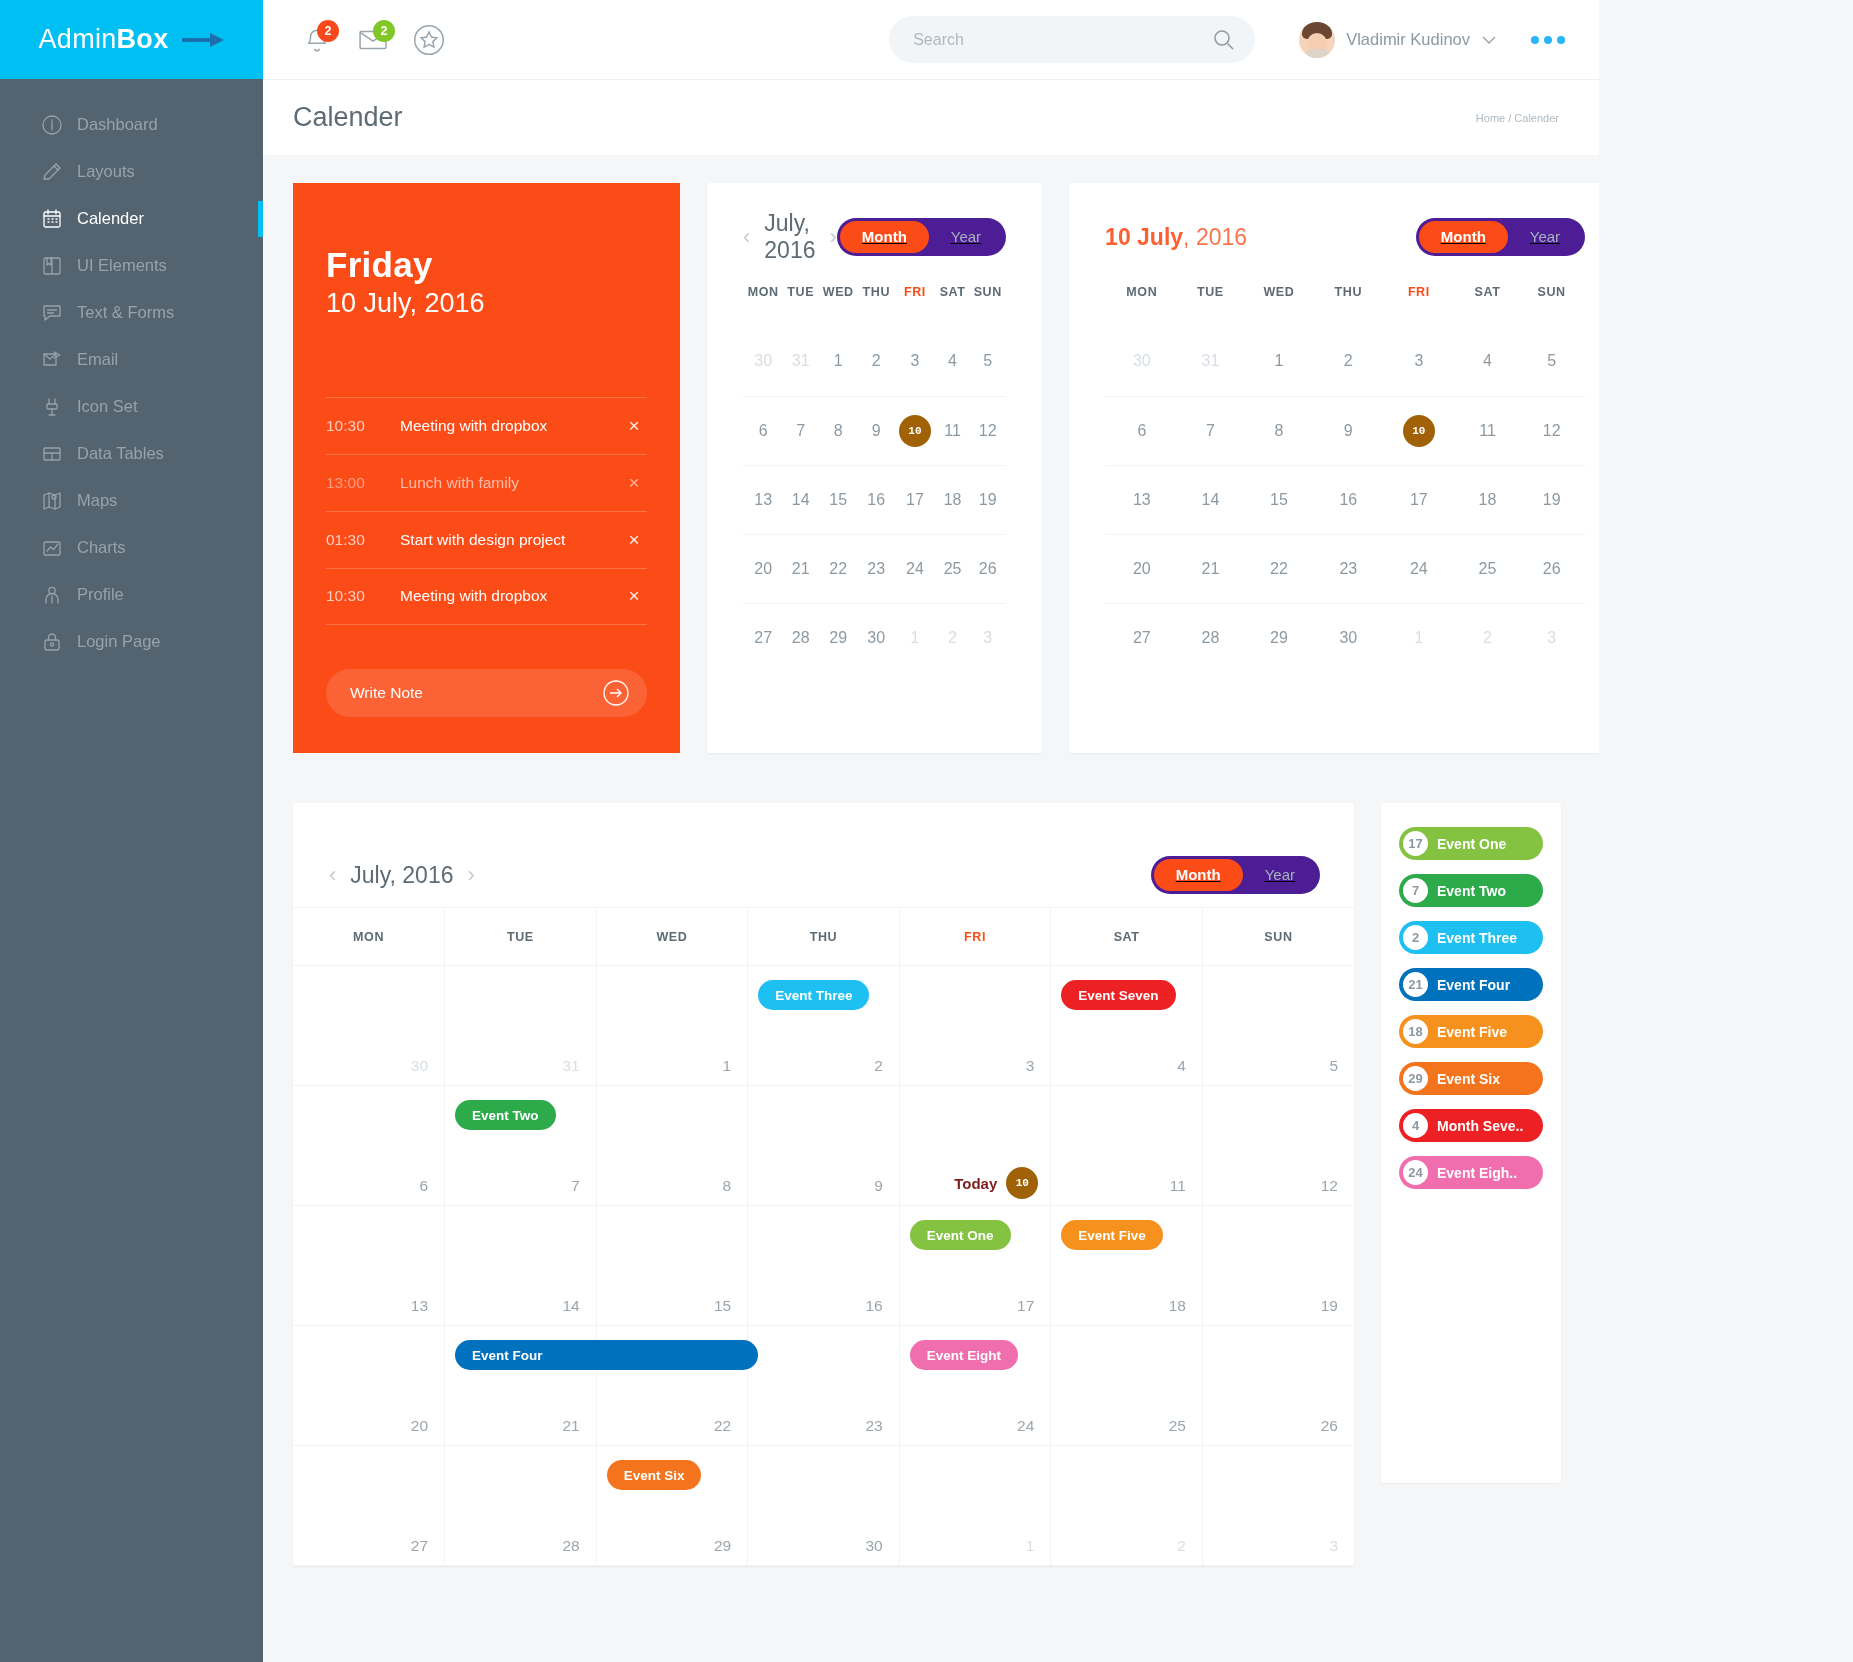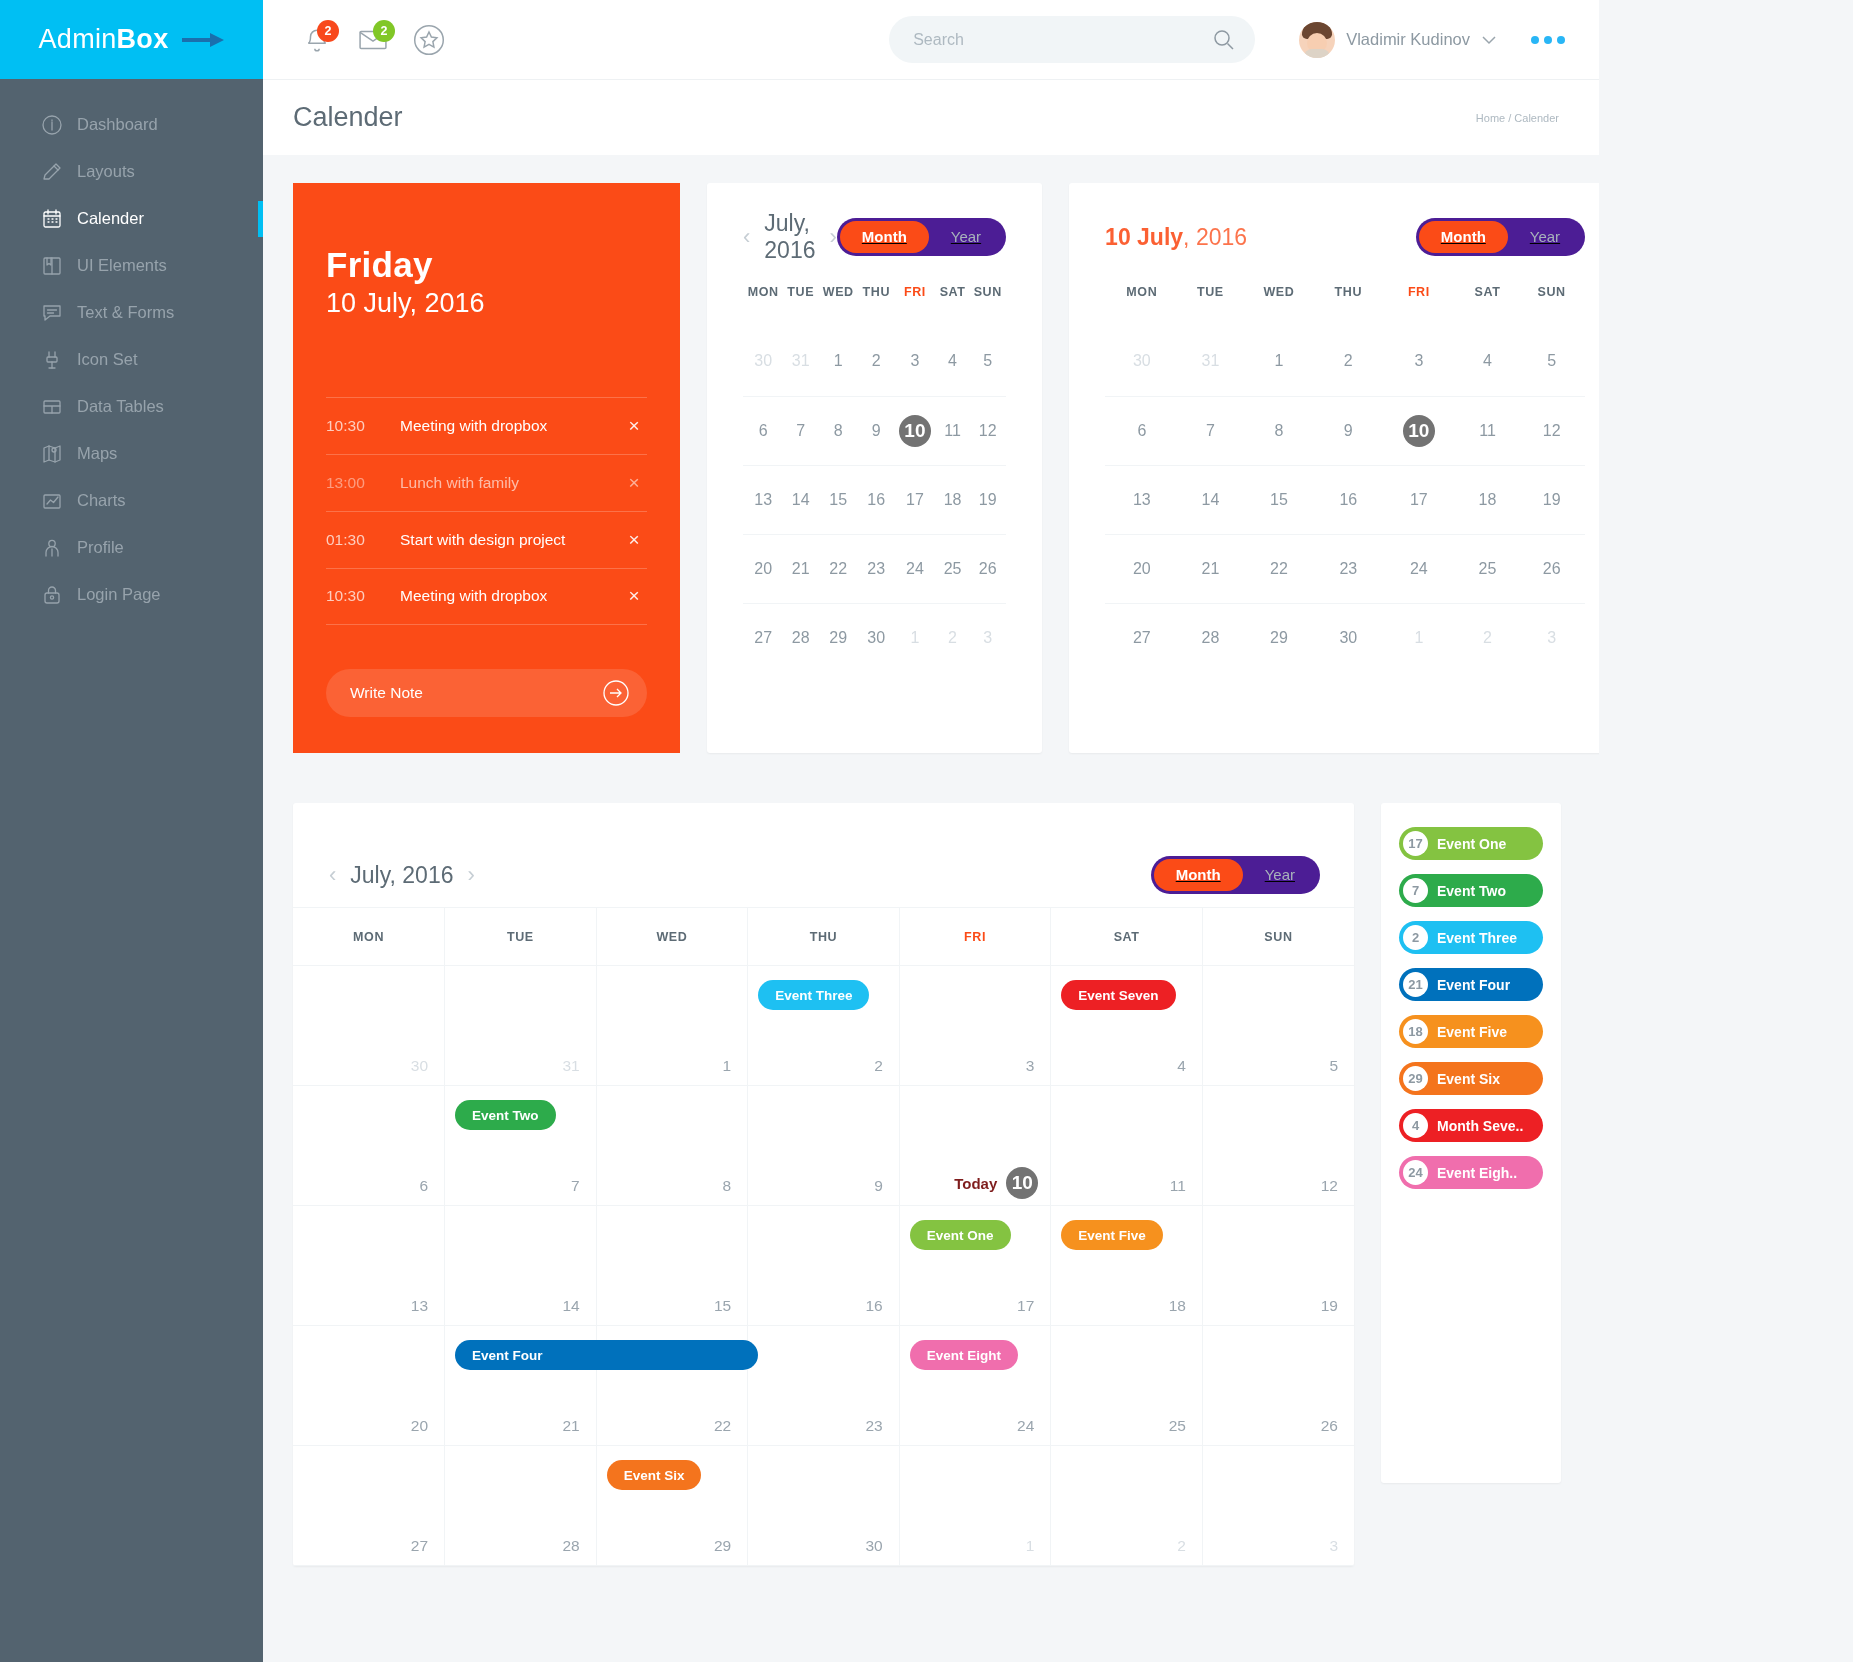--- a/index.html
+++ b/index.html
@@ -158,21 +158,21 @@
   table.cal th.fri { color:#fb4b17; }
   table.cal td {
     text-align:center; height: 69px; font-size: 16px;
     color: #8d99a2; font-weight:300; border-top: 1px solid #f1f4f6;
   }
   table.cal tr:first-child td { border-top: 0; }
   table.cal td.muted { color: #d8dee3; }
   .pill-today {
     display:inline-flex; align-items:center; justify-content:center;
     width: 32px; height: 32px; border-radius: 50%;
-    background: #737373; color:#fff; font-size: 19px; font-weight:600;
+    background: #a16207; color:#fff; font-size: 11px; font-weight:600;font-family:Liberation Mono, monospace;
   }
 
   
   .row-bottom { display:flex; gap: 27px; align-items:flex-start; margin-top: 50px; }
   .bigcal { flex:1; min-width:0; padding: 0 0 0 0; }
   .bigcal-head { display:flex; align-items:center; padding: 40px 34px 0 36px; height: 104px; }
   .bigcal-grid { width:100%; border-collapse:collapse; table-layout: fixed; }
   .bigcal-grid th {
     font-size: 12.5px; font-weight:700; color:#5d6b75; letter-spacing:.6px;
     height: 58px; border: 1px solid #f1f4f6; border-left:0; text-align:center; vertical-align: middle;
@@ -270,20 +270,30 @@
           <span>UI Elements</span>
         </div>
         <div class="nav-item">
           <span class="ico">
             <svg width="22" height="22" viewBox="0 0 22 22" fill="none" stroke-width="1.3" stroke-linecap="round" stroke-linejoin="round">
               <path d="M3 4h16v10H9l-5 4 0-4H3z"></path>
               <path d="M6.5 8h9M6.5 11h6"></path>
             </svg>
           </span>
           <span>Text &amp; Forms</span>
+        </div>
+        <div class="nav-item">
+          <span class="ico">
+            <svg width="22" height="22" viewBox="0 0 22 22" fill="none" stroke-width="1.3" stroke-linecap="round" stroke-linejoin="round">
+              <path d="M3 5h12v11H3z"></path>
+              <path d="M3 5l6 5 6-5"></path>
+              <path d="M13 3l6 3-6 3"></path>
+            </svg>
+          </span>
+          <span>Email</span>
         </div>
         <div class="nav-item">
           <span class="ico">
             <svg width="22" height="22" viewBox="0 0 22 22" fill="none" stroke-width="1.3" stroke-linecap="round" stroke-linejoin="round">
               <path d="M8 3v5M14 3v5"></path>
               <rect x="6" y="8" width="10" height="5" rx="1"></rect>
               <path d="M11 13v6"></path>
               <path d="M8 19h6"></path>
             </svg>
           </span>

